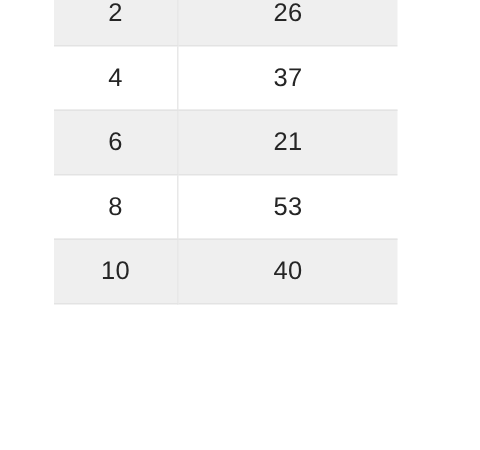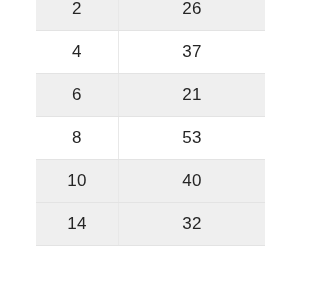--- a/index.html
+++ b/index.html
@@ -94,22 +94,18 @@
           <td class="col-a">8</td>
           <td class="col-b">53</td>
         </tr>
 
         <tr class="row-odd">
           <td class="col-a">10</td>
           <td class="col-b">40</td>
         </tr>
 
 
-        <tr class="row-odd">
-          <td class="col-a">14</td>
-          <td class="col-b">32</td>
-        </tr>
 
       </tbody>
     </table>
   </div>
 
 </div>
 
 </body></html>

